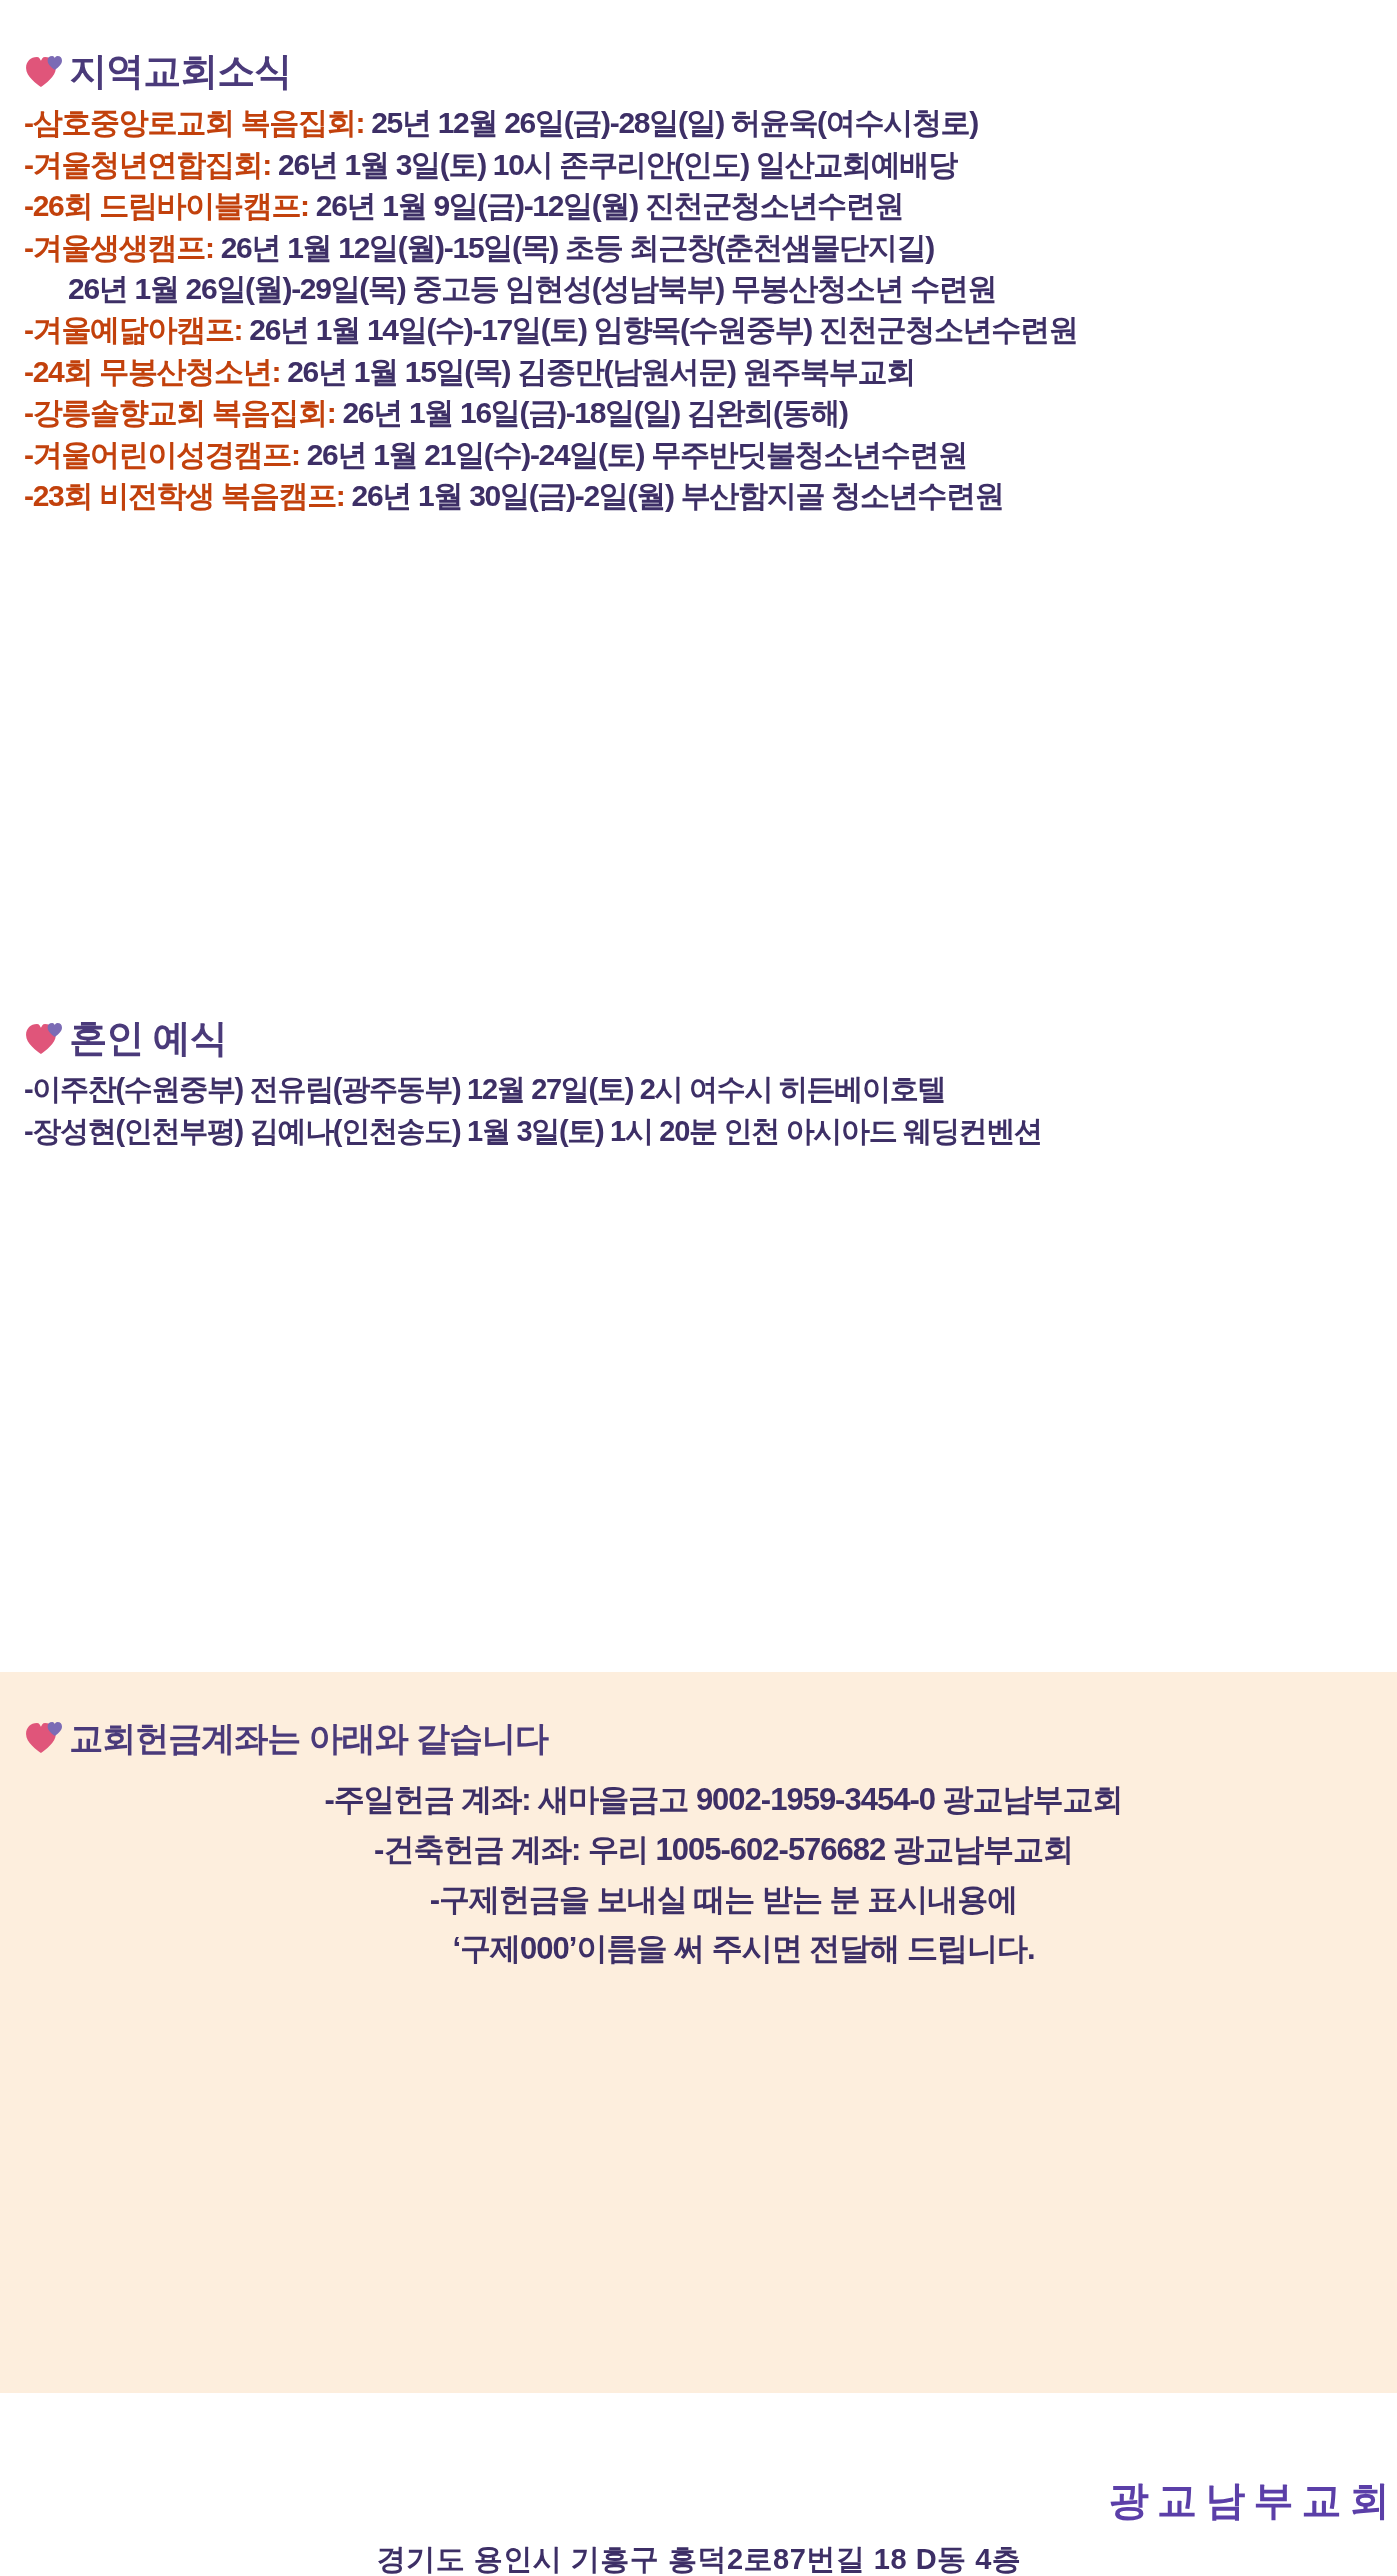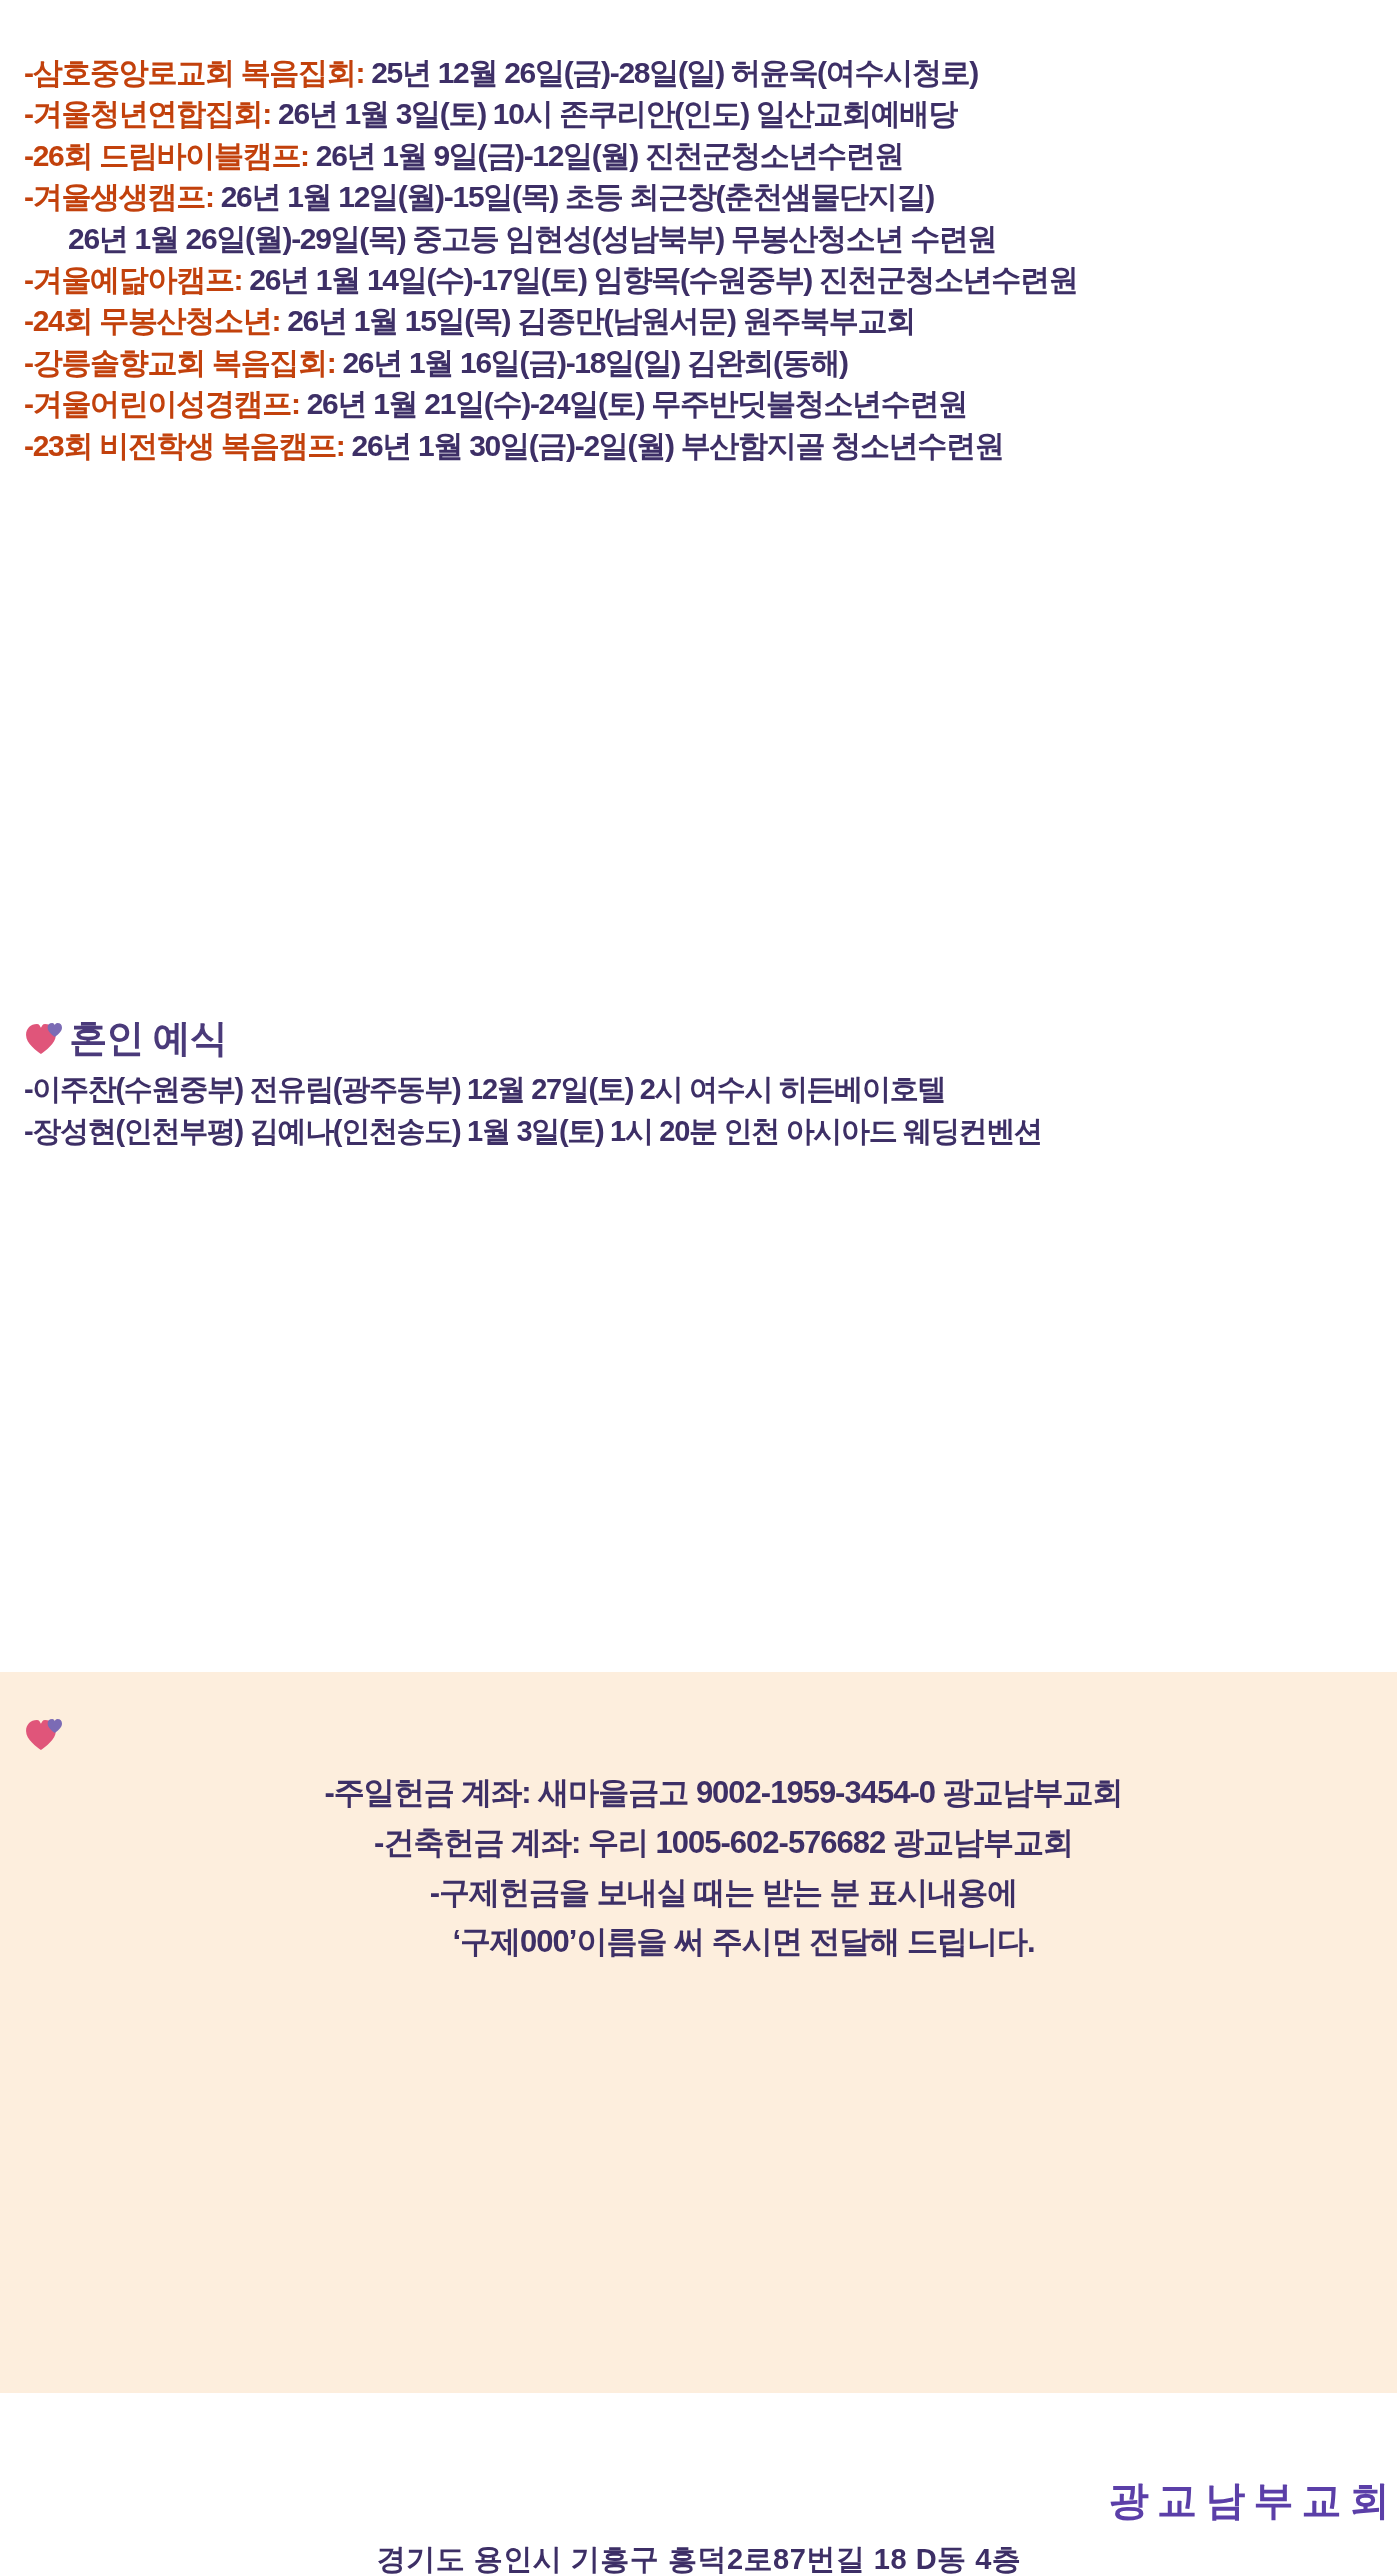--- a/index.html
+++ b/index.html
@@ -156,20 +156,28 @@
     letter-spacing: 0.5px;
     margin: 0 0 15.5px 0;
   }
 </style>
 </head>
 <body>
 
 <div class="page">
 
   <div class="section-news">
+    <div class="section-title">
+      <span class="heart">
+        <svg width="38" height="34" viewBox="0 0 74 66" xmlns="http://www.w3.org/2000/svg">
+          <path d="M25 4 C13 4 4 13 4 25 C4 42 25 56 33 62 C41 56 62 42 62 25 C62 13 53 4 41 4 C36 4 35 8 33 11 C31 8 30 4 25 4 Z" fill="#e0557a"></path>
+          <path d="M55 2 C49 2 46 6 46 11 C46 19 56 26 60 29 C64 26 74 19 74 11 C74 6 71 2 65 2 C62 2 61 4 60 6 C59 4 58 2 55 2 Z" fill="#7b6bb5"></path>
+        </svg>
+      </span><span>지역교회소식</span>
+    </div>
 
     <ul class="news-list">
       <li class="news-item">
         <span class="ev-name">-삼호중앙로교회 복음집회:</span>
         <span class="ev-detail">25년 12월 26일(금)-28일(일)  허윤욱(여수시청로)</span>
       </li>
       <li class="news-item">
         <span class="ev-name">-겨울청년연합집회:</span>
         <span class="ev-detail">26년 1월 3일(토) 10시  존쿠리안(인도) 일산교회예배당</span>
       </li>
@@ -222,21 +230,21 @@
     </ul>
   </div>
 
   <div class="section-account">
     <div class="account-title">
       <span class="heart">
         <svg width="38" height="34" viewBox="0 0 74 66" xmlns="http://www.w3.org/2000/svg">
           <path d="M25 4 C13 4 4 13 4 25 C4 42 25 56 33 62 C41 56 62 42 62 25 C62 13 53 4 41 4 C36 4 35 8 33 11 C31 8 30 4 25 4 Z" fill="#e0557a"></path>
           <path d="M55 2 C49 2 46 6 46 11 C46 19 56 26 60 29 C64 26 74 19 74 11 C74 6 71 2 65 2 C62 2 61 4 60 6 C59 4 58 2 55 2 Z" fill="#7b6bb5"></path>
         </svg>
-      </span>
+      </span><span>교회헌금계좌는 아래와 같습니다</span>
     </div>
     <ul class="account-list">
       <li class="account-item">-주일헌금 계좌: 새마을금고 9002-1959-3454-0 광교남부교회</li>
       <li class="account-item">-건축헌금 계좌: 우리 1005-602-576682 광교남부교회</li>
       <li class="account-item">-구제헌금을 보내실 때는 받는 분 표시내용에</li>
       <li class="account-item indent">‘구제000’이름을 써 주시면 전달해 드립니다.</li>
     </ul>
   </div>
 
   <div class="section-footer">

